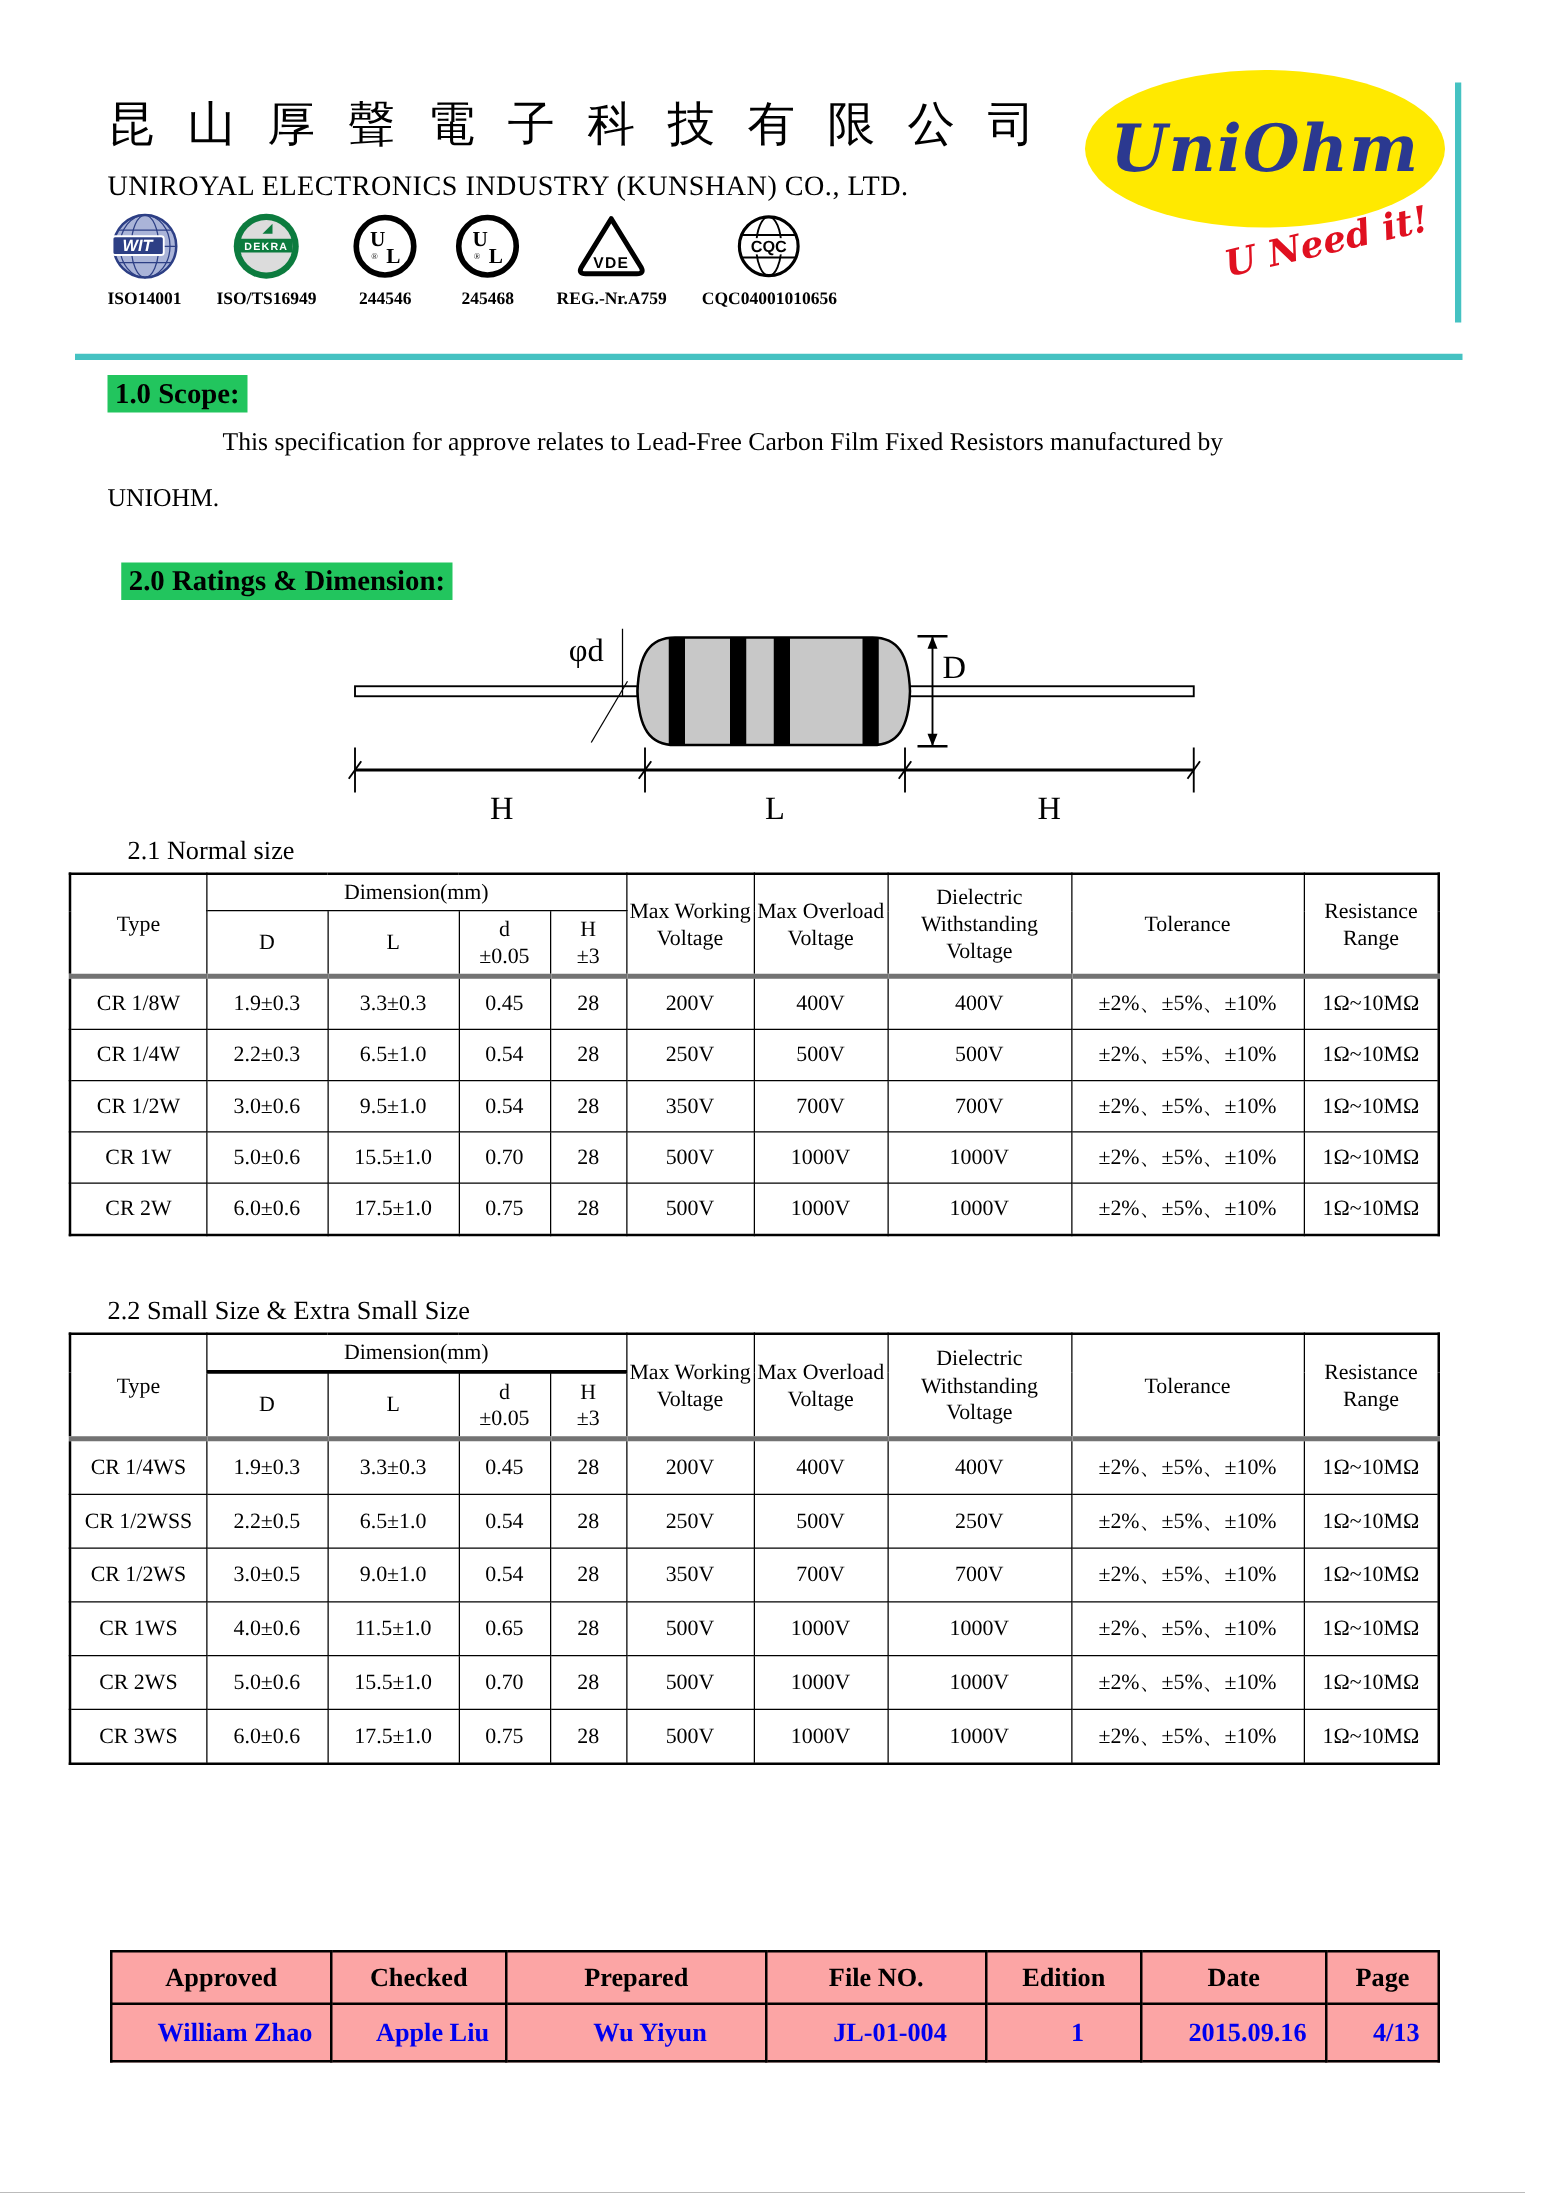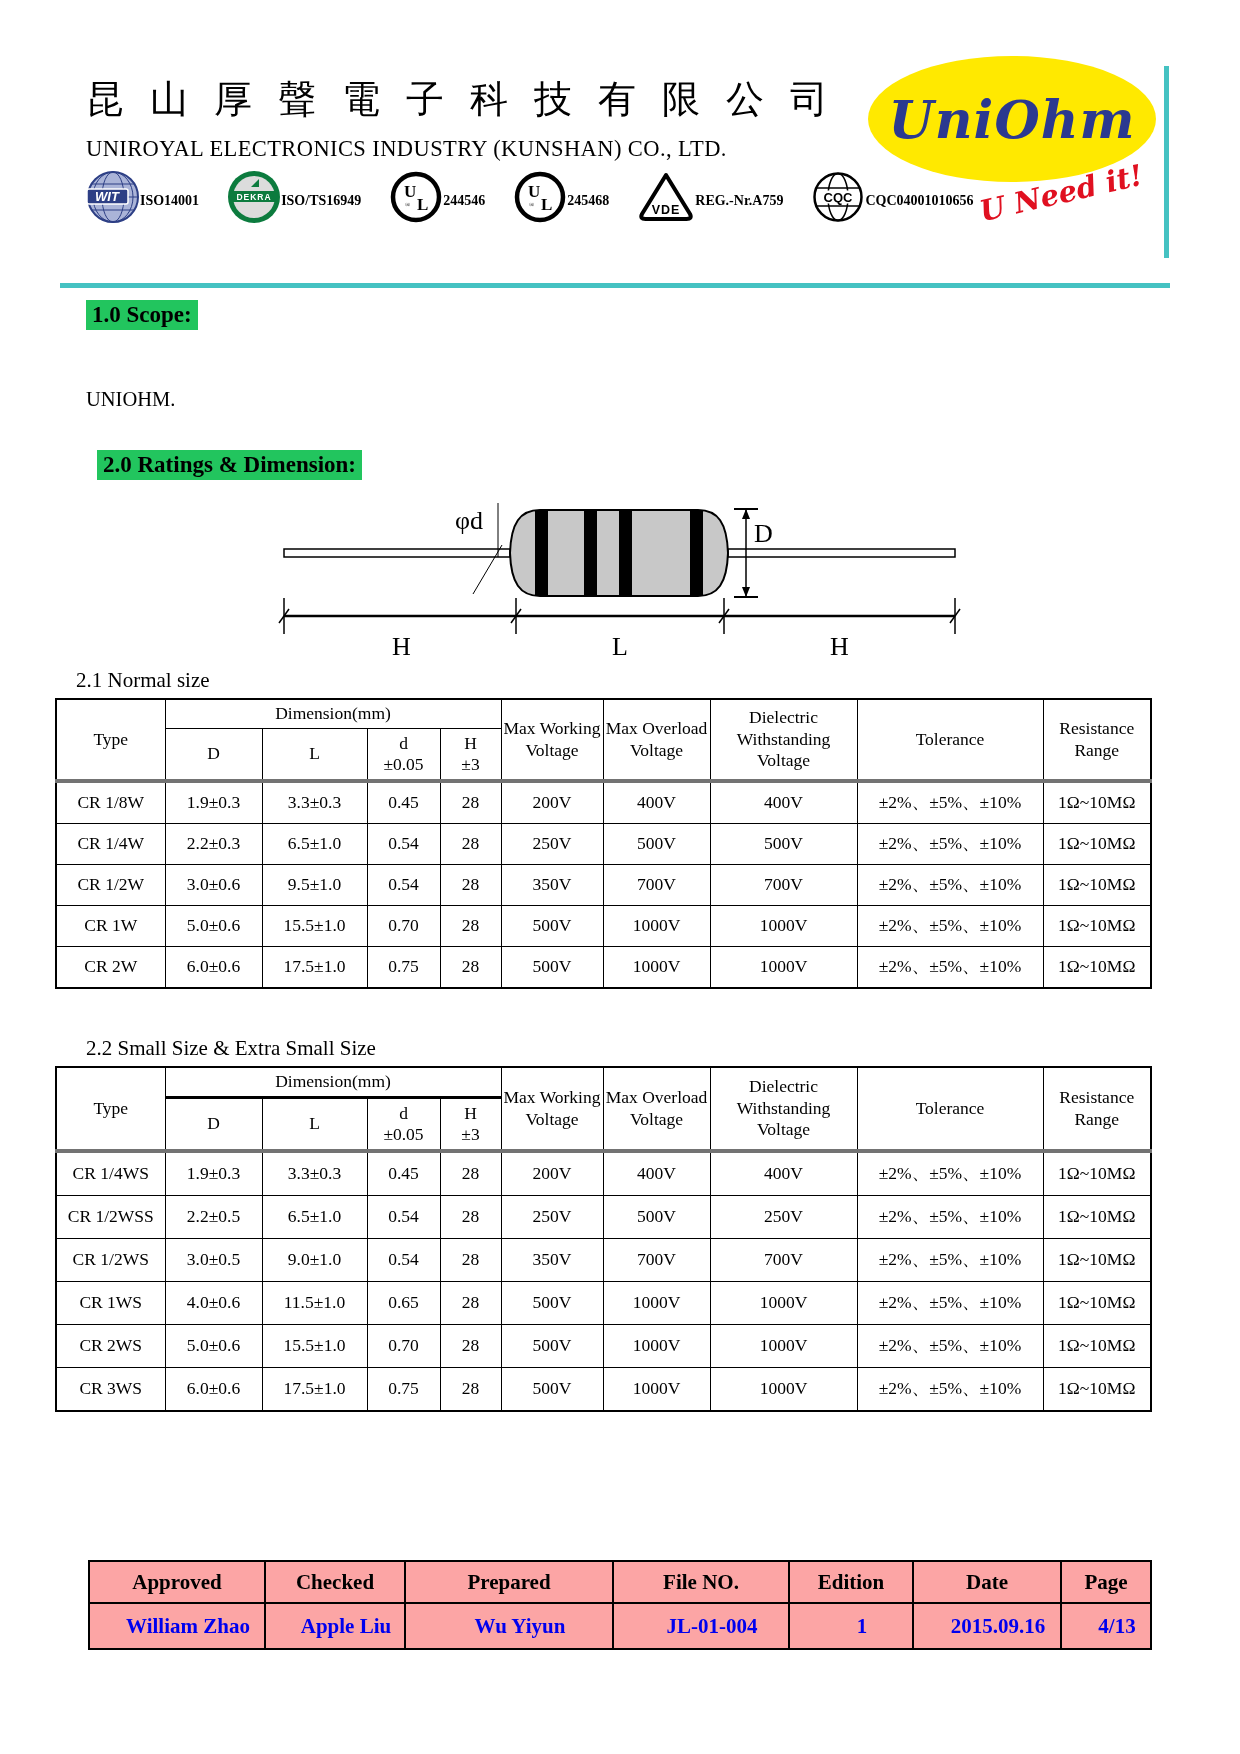--- a/index.html
+++ b/index.html
@@ -10,38 +10,38 @@
   
   .cn-title{left:86px;top:74px;font-size:38px;letter-spacing:26px;white-space:nowrap;}
   .logo-ellipse{left:868px;top:56px;width:288px;height:126px;border-radius:50%;
         background:#FFE900;display:flex;align-items:center;justify-content:center;}
   .logo-txt{font-family:"DejaVu Serif",serif;font-style:italic;font-weight:bold;
         font-size:52px;color:#2B3990;letter-spacing:1px;}
   .slogan{left:978px;top:176px;font-family:"DejaVu Serif",serif;font-style:italic;font-weight:bold;
         font-size:29px;color:#E01020;transform:rotate(-13deg);white-space:nowrap;}
   .en-title{left:86px;top:136px;font-size:22.5px;letter-spacing:0.4px;white-space:nowrap;}
   .certs{left:86px;top:170px;display:flex;gap:28px;align-items:flex-start;}
-  .cert{display:flex;flex-direction:row;align-items:center;}
+  .cert{display:flex;flex-direction:column;align-items:center;}
   .cert-label{font-size:14px;font-weight:bold;margin-top:3px;white-space:nowrap;}
   .vrule{left:1164px;top:66px;width:5px;height:192px;background:#45C2C2;}
   .hrule{left:60px;top:283px;width:1110px;height:5px;background:#45C2C2;}
 
   
   .hl{background:#22c55e;font-weight:bold;font-size:23px;padding:2px 6px;display:inline-block;}
   .scope-h{left:86px;top:300px;}
   .scope-l1{left:86px;top:343px;font-size:20.5px;text-indent:92px;white-space:nowrap;}
   .scope-l2{left:86px;top:388px;font-size:20.5px;}
   .ratings-h{left:86px;top:450px;margin-left:11px;}
 
   
   .diagram{left:270px;top:497px;}
   .diagram text{font-family:"Liberation Serif",serif;}
 
   .cap{font-size:21px;}
-  .cap1{left:76px;top:668px;}
+  .cap1{left:102px;top:668px;}
   .cap2{left:86px;top:1036px;}
 
   
   table.spec{border-collapse:collapse;table-layout:fixed;position:absolute;background:#fff;
         border:2.5px solid #000;}
   .spec th,.spec td{border:1.5px solid #000;text-align:center;vertical-align:middle;
         font-weight:normal;font-size:17.5px;padding:0 2px;line-height:1.22;overflow:hidden;}
   .spec thead tr.h1 th{height:28px;}
   .spec thead tr.h2 th{height:50px;}
   .spec tbody tr:first-child td{border-top:4px solid #737373;}
@@ -142,20 +142,21 @@
         </svg>
       </span>
       <span class="cert-label">CQC04001010656</span>
     </div>
   </div>
 
   <div class="abs vrule"></div>
   <div class="abs hrule"></div>
 
   <div class="abs scope-h"><span class="hl">1.0 Scope:</span></div>
+  <div class="abs scope-l1">This specification for approve relates to Lead-Free Carbon Film Fixed Resistors manufactured by</div>
   <div class="abs scope-l2">UNIOHM.</div>
 
   <div class="abs ratings-h"><span class="hl">2.0 Ratings &amp; Dimension:</span></div>
 
   <div class="abs diagram">
     <svg width="700" height="170" viewBox="0 0 700 170">
       <defs>
         <clipPath id="bodyclip">
           <path d="M240,56 C241,26 250,13 270,13 L428,13 C448,13 457,26 458,56 C457,86 448,99 428,99 L270,99 C250,99 241,86 240,56 Z"></path>
         </clipPath>

